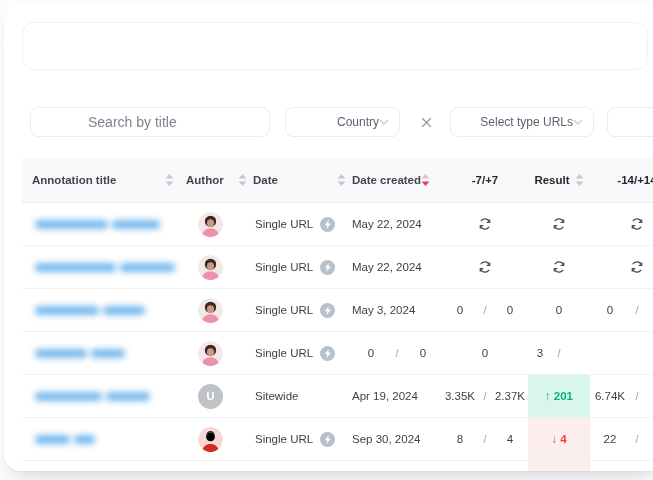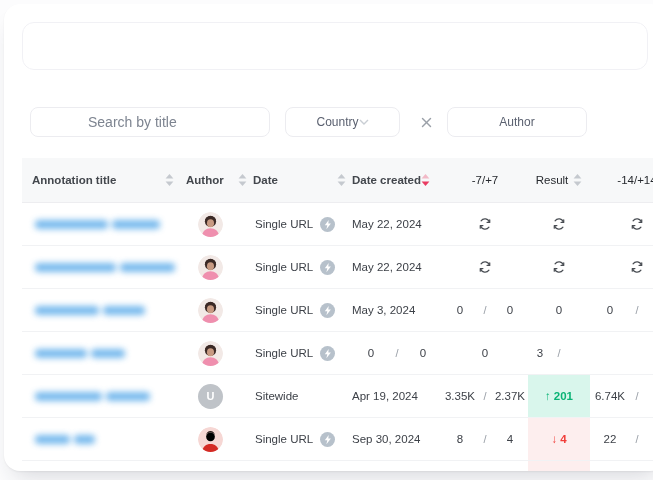--- a/index.html
+++ b/index.html
@@ -9,30 +9,30 @@
     background:#fff; border-radius:16px; overflow:hidden;
     box-shadow:0 1px 2px rgba(0,0,0,.05), 0 14px 24px -10px rgba(35,40,60,.18); }
   .topbox { position:absolute; left:18px; top:18px; width:626px; height:48px;
     border:1px solid #f1f1f5; border-radius:12px; background:#fff; }
   .filters { position:absolute; left:26px; top:103px; height:30px; display:flex; align-items:center; }
   .fbox { height:30px; border:1px solid #ececf0; border-radius:8px; background:#fff;
     display:flex; align-items:center; font-size:12px; color:#5b6170; }
   .search { width:240px; padding:0 10px; gap:7px; }
   .search input { border:0; outline:0; flex:1; font:inherit; font-size:14px; color:#5b6170; background:transparent;margin-left:40px; }
   .search input::placeholder { color:#7d8490; }
-  .select { justify-content:center; padding:0 10px; cursor:pointer; }
+  .select { justify-content:flex-end; padding:0 10px; cursor:pointer; }
   .sel-country { width:115px; margin-left:15px; }
   .sel-type { width:144px; margin-left:16px; }
   .sel-author { width:140px; margin-left:13px; }
   .clearx { width:16px; height:16px; margin-left:18px; display:flex; align-items:center; justify-content:center; cursor:pointer; }
   .table { position:absolute; left:18px; top:154px; width:662px; }
   .trow { display:grid; grid-template-columns:164px 67px 99px 90px 86px 62px 94px; align-items:center; }
   .thead { height:45px; background:#f7f8f9; border-bottom:1px solid #ededf0; font-size:11.5px; }
   .thead .hc { display:flex; align-items:flex-end; color:#43474d; font-weight:600; }
-  .thead .hc.bold { color:#26292e; font-weight:400; }
+  .thead .hc.bold { color:#26292e; font-weight:700; }
   .thead .c0 { padding:0 12px 0 10px; justify-content:space-between; }
   .thead .c1, .thead .c2 { padding-right:6px; justify-content:space-between; }
   .thead .c4, .thead .c5, .thead .c6 { justify-content:center; gap:5px; }
   .row { height:43px; border-bottom:1px solid #f1f2f4; font-size:11.5px; color:#3d4148; }
   .row > div { display:flex; align-items:center; height:100%; }
   .cell-title { padding-left:13px; }
   .cell-author { padding-left:12px; }
   .cell-type { padding-left:2px; gap:7px; }
   .title-blur { display:flex; gap:4px; filter:blur(3px); opacity:.8; cursor:pointer; }
   .title-blur i { display:block; height:9px; border-radius:4px; background:#55a8e9; }
@@ -70,20 +70,26 @@
       <svg width="10" height="6" viewBox="0 0 10 6">
         <polyline points="1,1 5,5 9,1" fill="none" stroke="#c9ced4" stroke-width="1.4"></polyline>
       </svg>
     </div>
     <div class="clearx">
       <svg width="11" height="11" viewBox="0 0 11 11">
         <line x1="1.5" y1="1.5" x2="9.5" y2="9.5" stroke="#9aa0a8" stroke-width="1.4" stroke-linecap="round"></line>
         <line x1="9.5" y1="1.5" x2="1.5" y2="9.5" stroke="#9aa0a8" stroke-width="1.4" stroke-linecap="round"></line>
       </svg>
     </div>
+    <div class="fbox select sel-type">
+      <span>Select type URLs</span>
+      <svg width="10" height="6" viewBox="0 0 10 6">
+        <polyline points="1,1 5,5 9,1" fill="none" stroke="#c9ced4" stroke-width="1.4"></polyline>
+      </svg>
+    </div>
     <div class="fbox select sel-author">
       <span>Author</span>
     </div>
   </div>
 
   <div class="table">
     <div class="trow thead" id="thead">
         <div class="hc c0">
           <span>Annotation title</span>
           <span class="sorticon">

